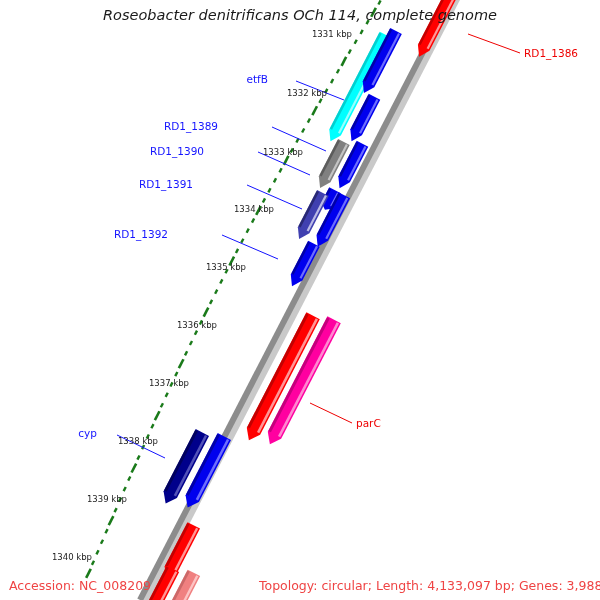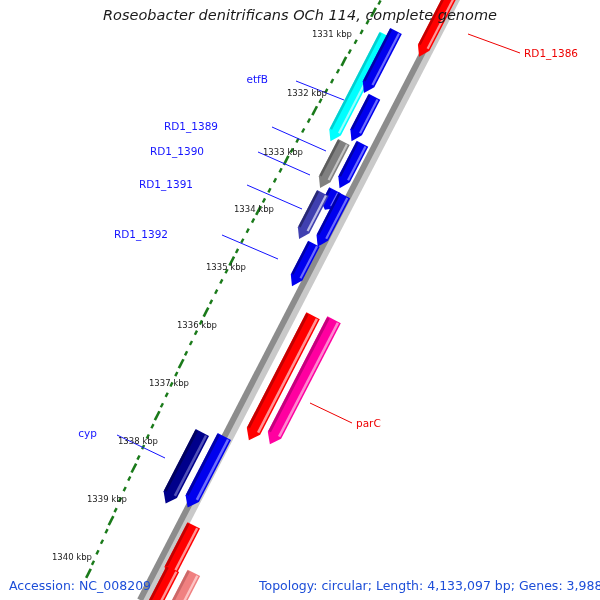--- a/index.html
+++ b/index.html
@@ -55,21 +55,21 @@
     left: 0;
     bottom: 0;
     width: 600px;
     height: 26px;
     background: transparent;
     pointer-events: none;
   }
   .status-text {
     position: absolute;
     font-size: 12.5px;
-    color: #1d4ed8;
+    color: #ef4444;
     white-space: nowrap;
     font-family: "DejaVu Sans", "Liberation Sans", sans-serif;
   }
   #status-accession { left: 9px; top: 4px; }
   #status-info { left: 259px; top: 4px; }
 </style>
 </head>
 <body>
 
 <div id="viewer">

